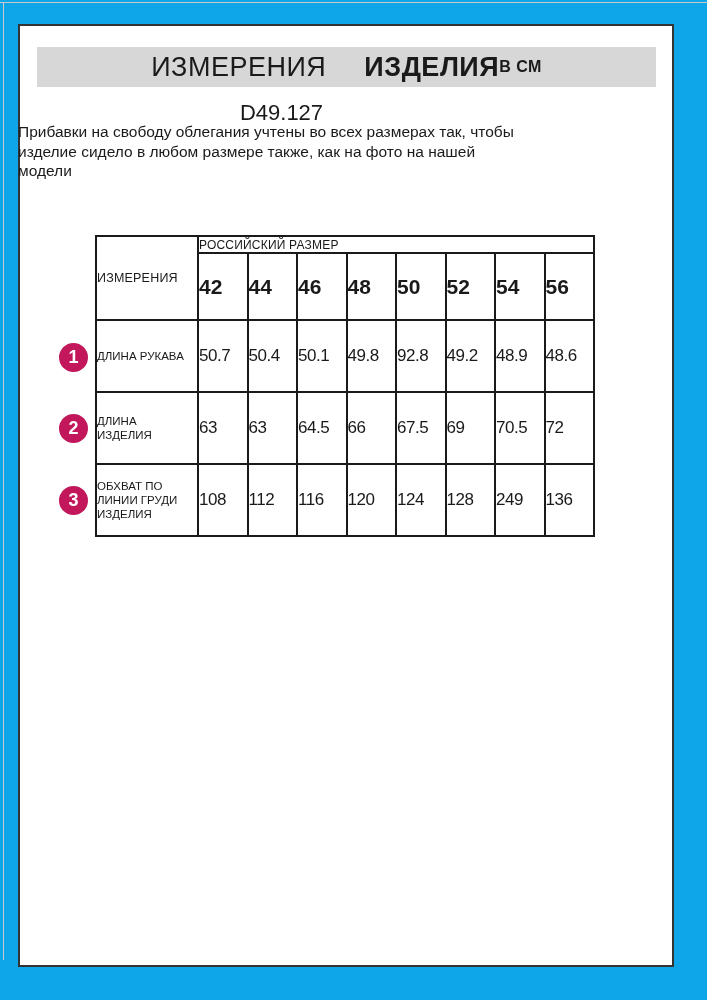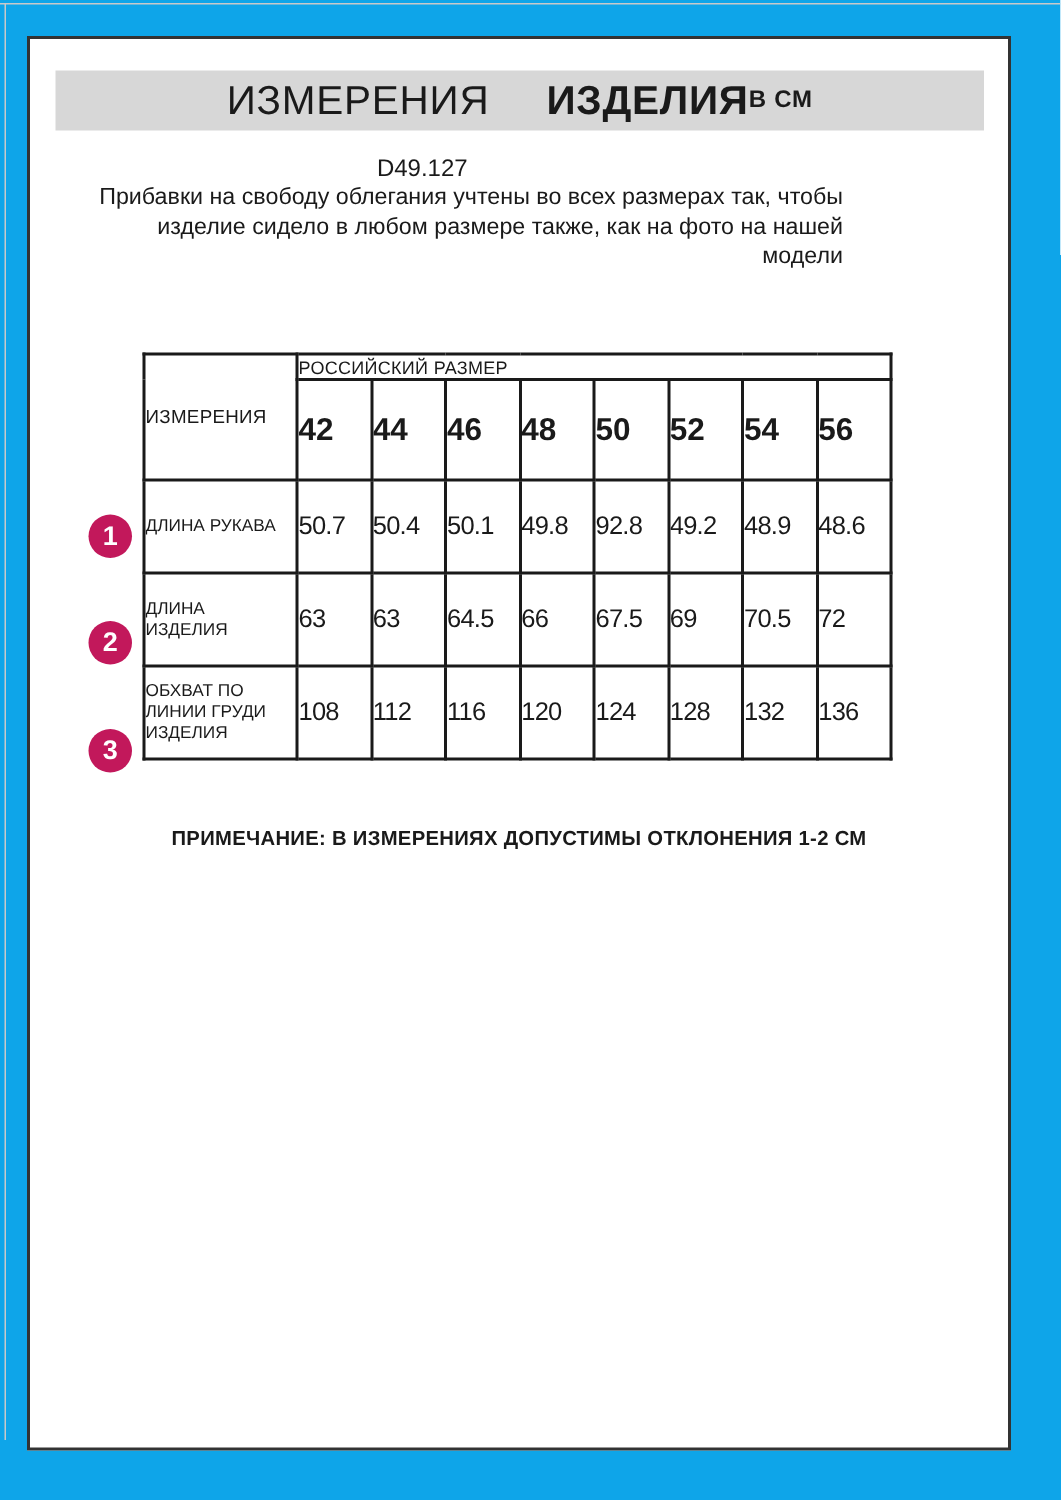--- a/index.html
+++ b/index.html
@@ -31,43 +31,43 @@
     width: 619px; height: 40px;
     background: #d7d7d7;
     display: flex; align-items: center; justify-content: center;
     white-space: nowrap;
   }
   .title-measurements { font-size: 27px; font-weight: 400; letter-spacing: 0.5px; }
   .title-product { font-size: 27px; font-weight: 700; letter-spacing: 0.5px; margin-left: 38px; }
   .title-units { font-size: 16px; font-weight: 700; letter-spacing: 0.5px; }
   .product-code {
     position: absolute; left: 18px; top: 101px; width: 527px;
-    text-align: center; font-size: 16px; line-height: 24px;
+    text-align: center; font-size: 22px; line-height: 24px;
   }
   .description {
     position: absolute; left: 18px; top: 122px; width: 544px;
-    text-align: right; font-size: 15.5px; line-height: 19.5px;
+    text-align: left; font-size: 15.5px; line-height: 19.5px;
     white-space: pre-line;
   }
   table.size-table {
     position: absolute; left: 95px; top: 235px;
     width: 500px;
     border-collapse: collapse;
     table-layout: fixed;
   }
   table.size-table td {
     border: 2px solid #1a1a1a;
     text-align: left;
     vertical-align: middle;
     padding: 0;
     overflow: hidden;
   }
   tr.group-row { height: 17px; }
   tr.size-row { height: 67px; }
-  tr.data-row { height: 62px; }
+  tr.data-row { height: 72px; }
   td.corner-cell { font-size: 12.5px; letter-spacing: 0.2px; }
   td.group-cell { font-size: 12px; letter-spacing: 0.2px; }
   td.size-cell { font-size: 21px; font-weight: 700; margin-top: 48px; }
   td.label-cell { font-size: 11.5px; line-height: 14px; white-space: pre-line; padding: 1px; }
   td.value-cell { font-size: 17px; letter-spacing: -0.5px; }
   .note {
     position: absolute; left: 18px; top: 551px; width: 656px;
     text-align: center; font-size: 13.5px; font-weight: 700; letter-spacing: 0.2px;
   }
   .row-circle {
@@ -158,25 +158,24 @@
       <tr class="data-row">
         <td class="label-cell">ОБХВАТ ПО
 ЛИНИИ ГРУДИ
 ИЗДЕЛИЯ</td>
         <td class="value-cell">108</td>
         <td class="value-cell">112</td>
         <td class="value-cell">116</td>
         <td class="value-cell">120</td>
         <td class="value-cell">124</td>
         <td class="value-cell">128</td>
-        <td class="value-cell">132</td>
+        <td class="value-cell">249</td>
         <td class="value-cell">136</td>
       </tr>
     </tbody>
   </table>
 
   <div class="row-circle circle-1">1</div>
   <div class="row-circle circle-2">2</div>
   <div class="row-circle circle-3">3</div>
 
-  <div class="note">ПРИМЕЧАНИЕ: В ИЗМЕРЕНИЯХ ДОПУСТИМЫ ОТКЛОНЕНИЯ 1-2 СМ</div>
 
 </div>
 
 </body></html>

